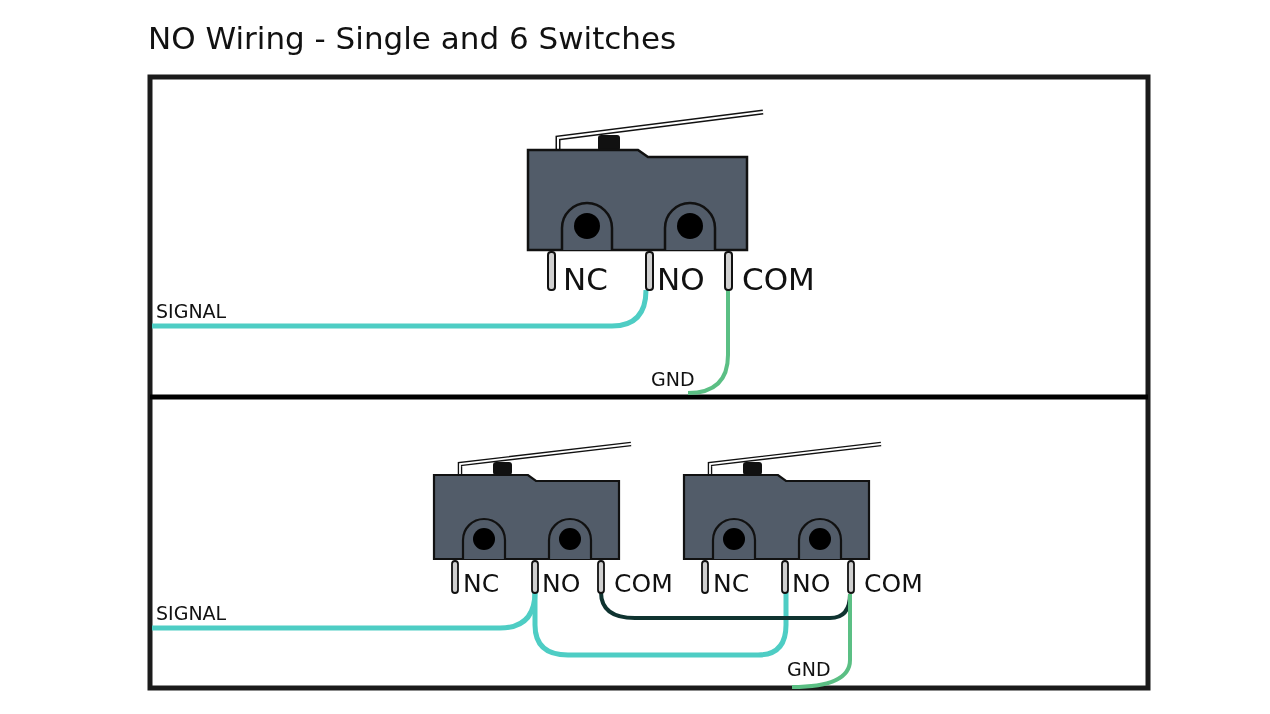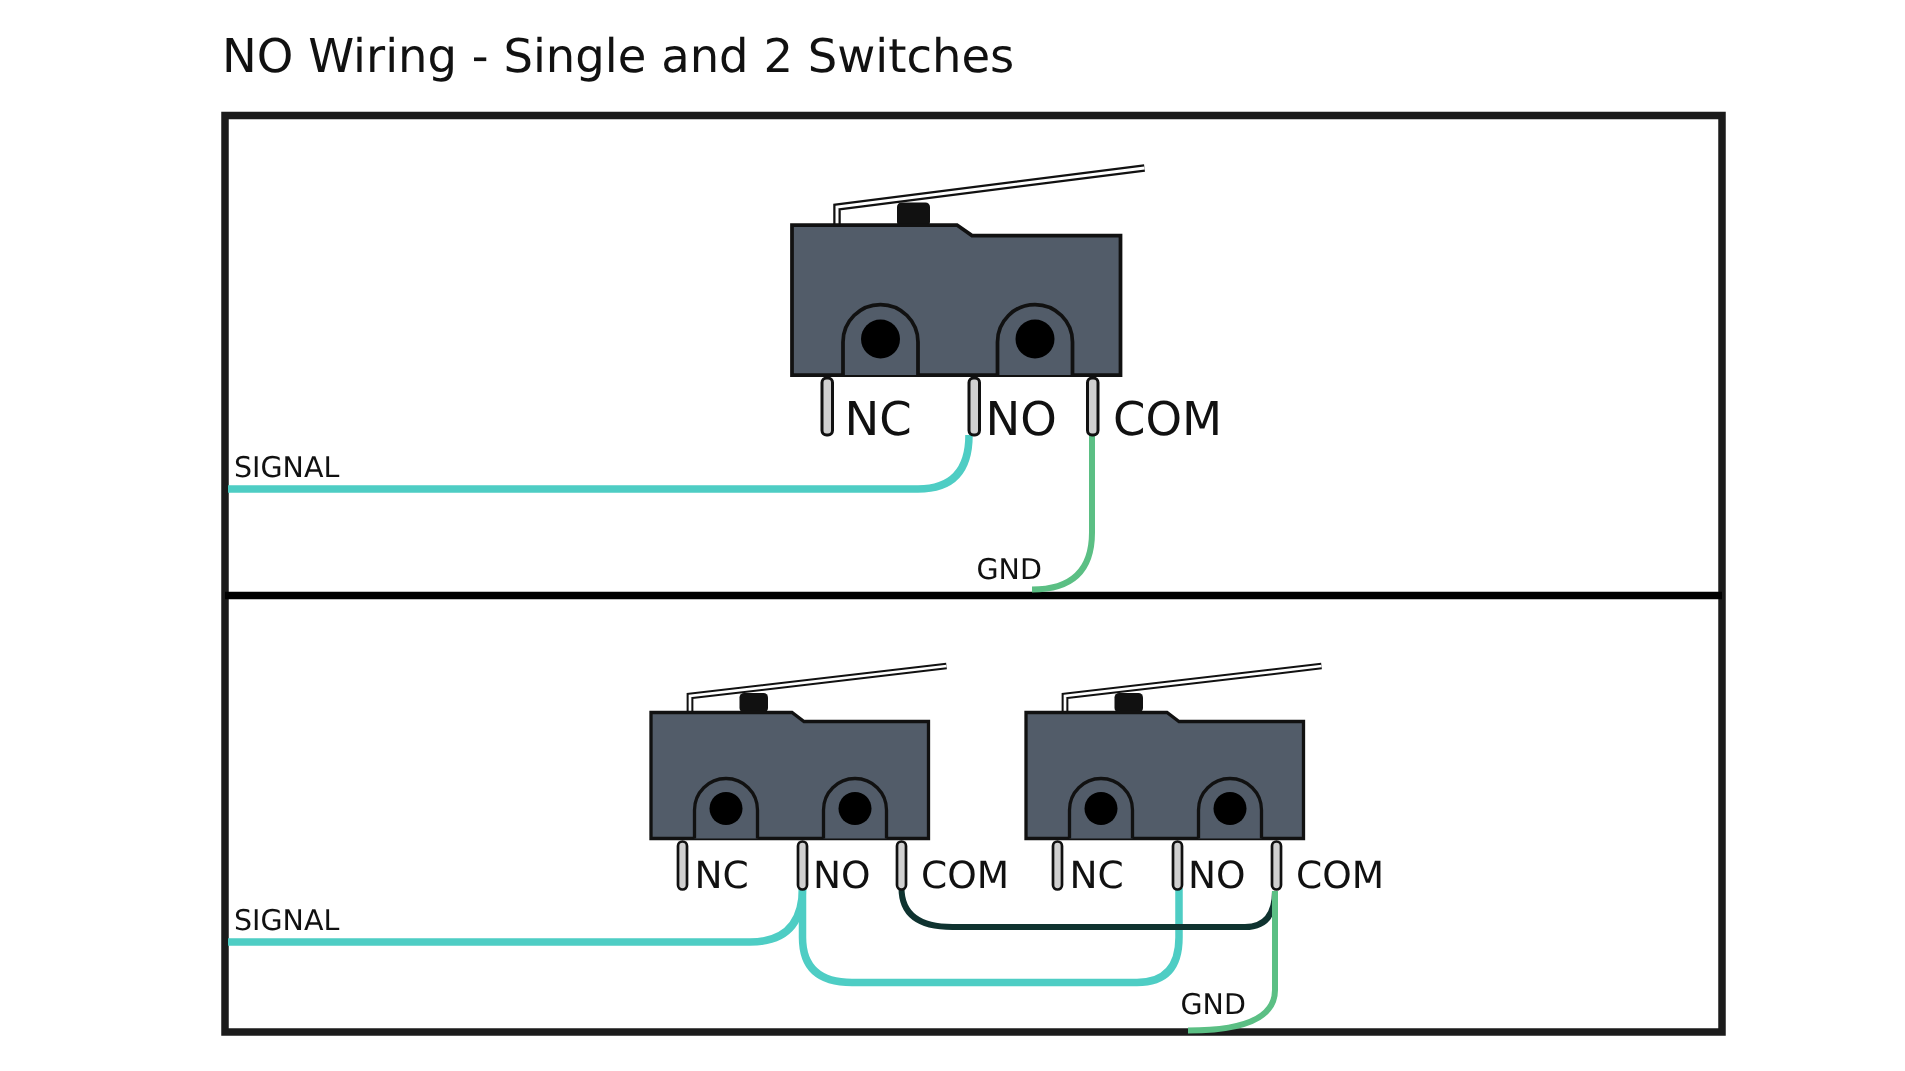--- a/index.html
+++ b/index.html
@@ -7,21 +7,21 @@
     #title { position: absolute; left: 148px; top: 20px; font-size: 31px; color: #111; white-space: nowrap; }
     svg#diagram { position: absolute; left: 0; top: 0; }
     .lbl { font-family: "DejaVu Sans", sans-serif; fill: #111; }
     .pin-lbl-lg { font-size: 31px; }
     .pin-lbl-sm { font-size: 25px; }
     .wire-lbl { font-size: 19px; }
   </style>
 </head>
 <body>
 
-<div id="title">NO Wiring - Single and 2 Switches</div>
+<div id="title">NO Wiring - Single and 6 Switches</div>
 
 <svg id="diagram" width="1270" height="714" viewBox="0 0 1270 714">
 
   <rect x="150" y="77" width="998" height="611" fill="none" stroke="#1b1b1b" stroke-width="5"></rect>
   <line x1="150" y1="397" x2="1148" y2="397" stroke="#000" stroke-width="5"></line>
 
   <g>
     <path d="M152,326 L612,326 Q646,326 646,290" fill="none" stroke="#4ecdc4" stroke-width="5"></path>
     <path d="M728,290 L728,355 Q728,393 688,393" fill="none" stroke="#5bbf84" stroke-width="4"></path>
     <text class="lbl wire-lbl" x="156" y="318">SIGNAL</text>

